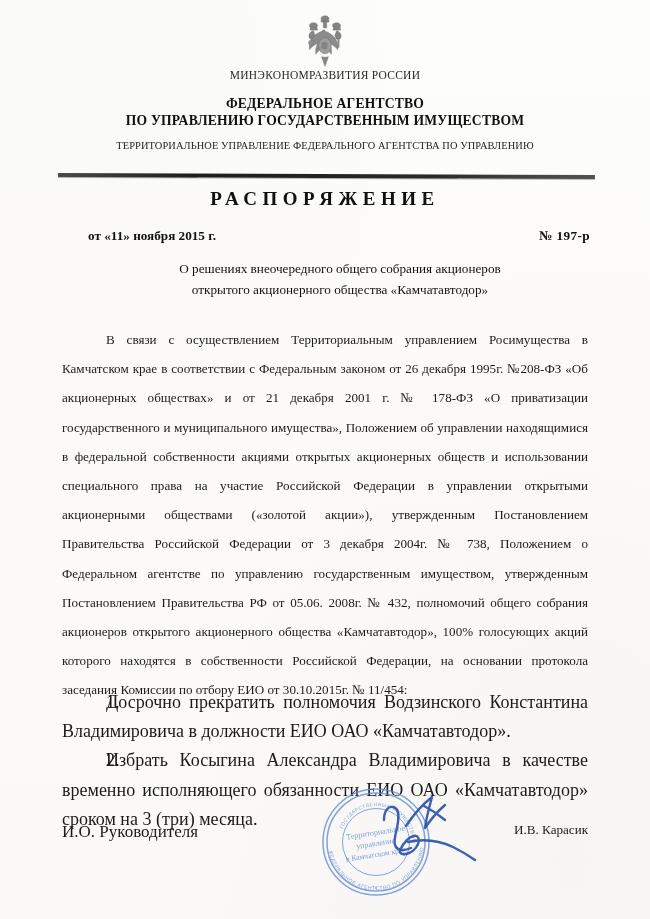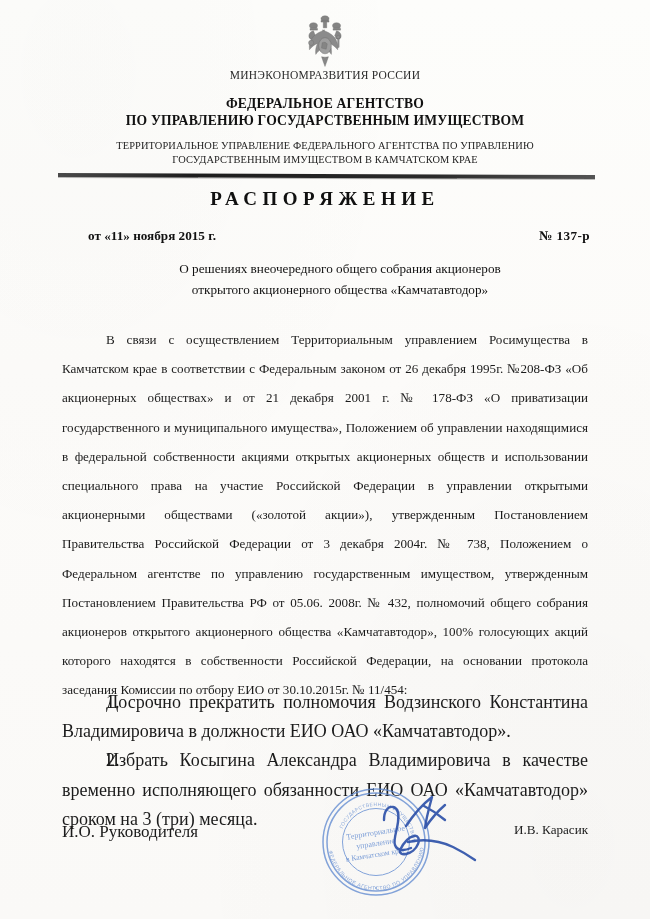--- a/index.html
+++ b/index.html
@@ -239,30 +239,29 @@
 
   <div class="hdr ministry">МИНЭКОНОМРАЗВИТИЯ РОССИИ</div>
 
   <div class="hdr agency">
     <div>ФЕДЕРАЛЬНОЕ АГЕНТСТВО</div>
     <div>ПО УПРАВЛЕНИЮ ГОСУДАРСТВЕННЫМ ИМУЩЕСТВОМ</div>
   </div>
 
   <div class="hdr territorial">
     <div>ТЕРРИТОРИАЛЬНОЕ УПРАВЛЕНИЕ ФЕДЕРАЛЬНОГО АГЕНТСТВА ПО УПРАВЛЕНИЮ</div>
-    <div>ГОСУДАРСТВЕННЫМ ИМУЩЕСТВОМ В КАМЧАТСКОМ КРАЕ</div>
   </div>
 
   <div class="rule"></div>
 
   <div class="doctype">РАСПОРЯЖЕНИЕ</div>
 
   <div class="daterow">
     <span class="docdate">от «11» ноября 2015 г.</span>
-    <span class="docnum">№  137-р</span>
+    <span class="docnum">№  197-р</span>
   </div>
 
   <div class="subject">
     <div>О решениях внеочередного общего собрания акционеров</div>
     <div>открытого акционерного общества «Камчатавтодор»</div>
   </div>
 
   <div class="body-text">
     <p>В связи с осуществлением Территориальным управлением Росимущества в Камчатском крае в соответствии с Федеральным законом от 26 декабря 1995г. №208-ФЗ «Об акционерных обществах» и от 21 декабря 2001 г. № 178-ФЗ «О приватизации государственного и  муниципального имущества», Положением об управлении находящимися в федеральной собственности акциями открытых акционерных обществ и использовании специального права на участие Российской Федерации в управлении открытыми акционерными обществами («золотой акции»), утвержденным Постановлением Правительства Российской Федерации от 3 декабря 2004г. № 738, Положением о Федеральном агентстве по управлению государственным имуществом, утвержденным Постановлением Правительства РФ от 05.06. 2008г. № 432, полномочий общего собрания акционеров открытого акционерного общества «Камчатавтодор», 100% голосующих акций которого находятся в собственности Российской Федерации, на основании протокола заседания Комиссии по отбору ЕИО от 30.10.2015г. № 11/454:</p>
   </div>

